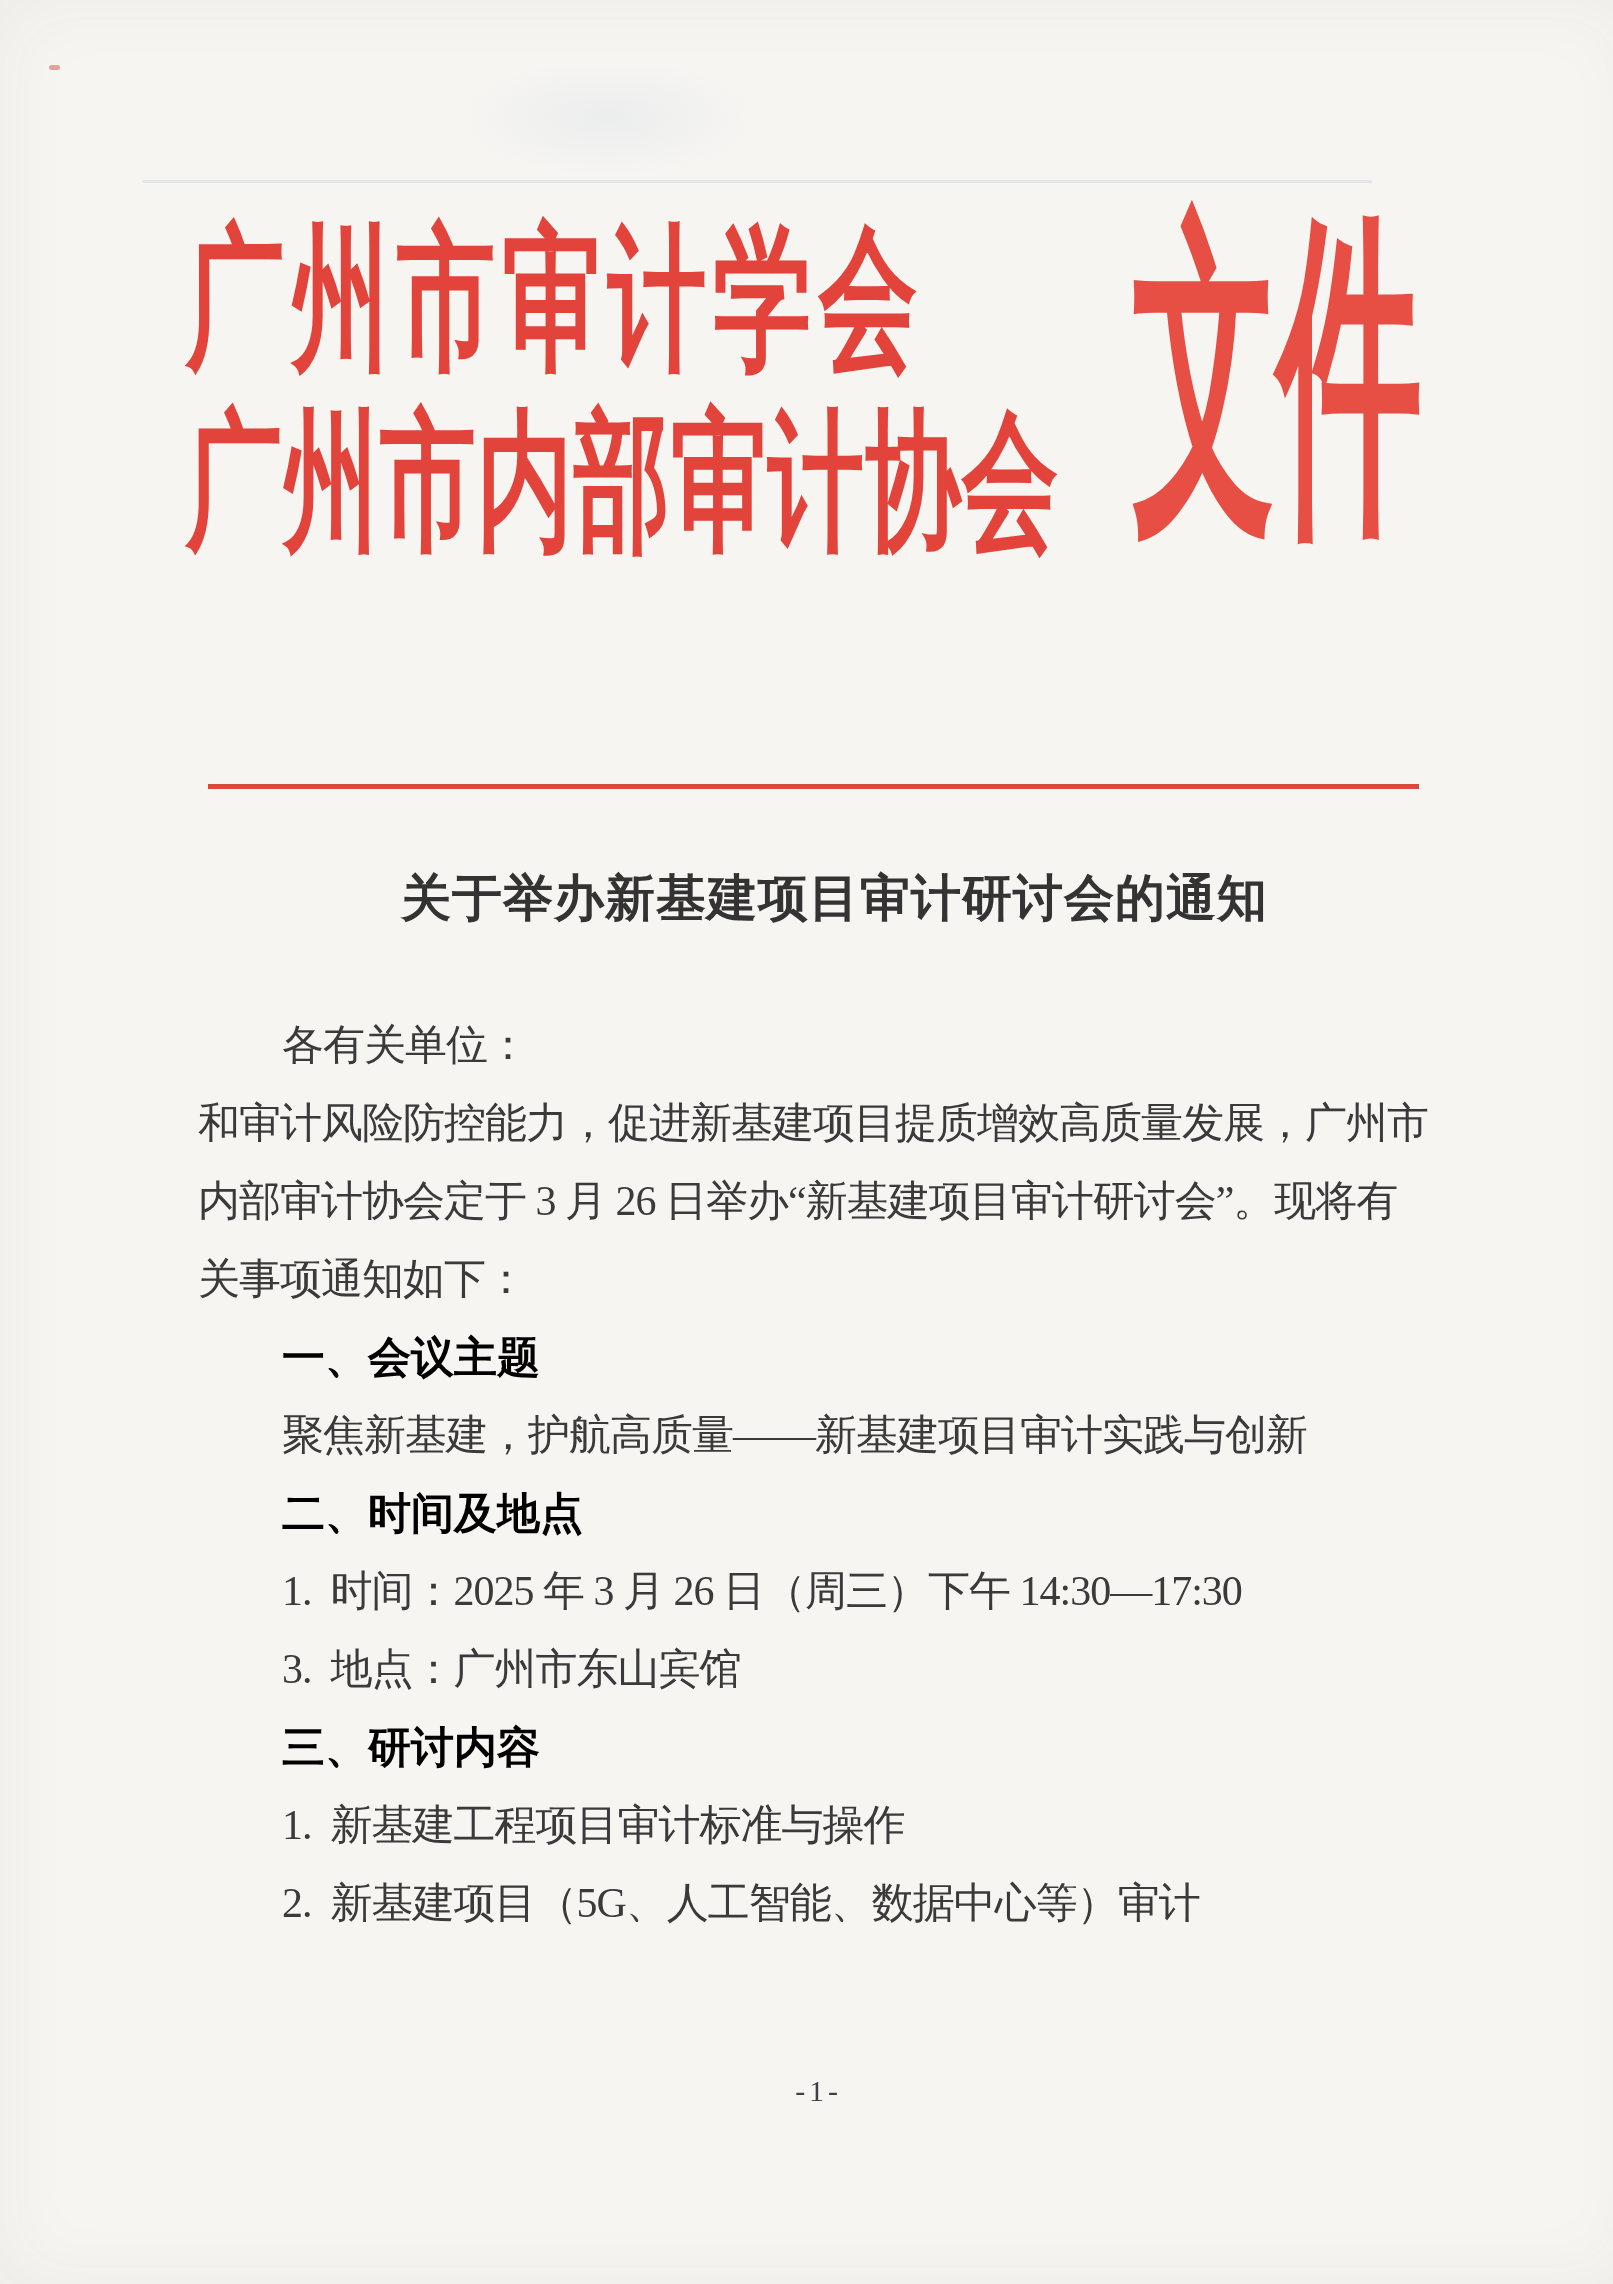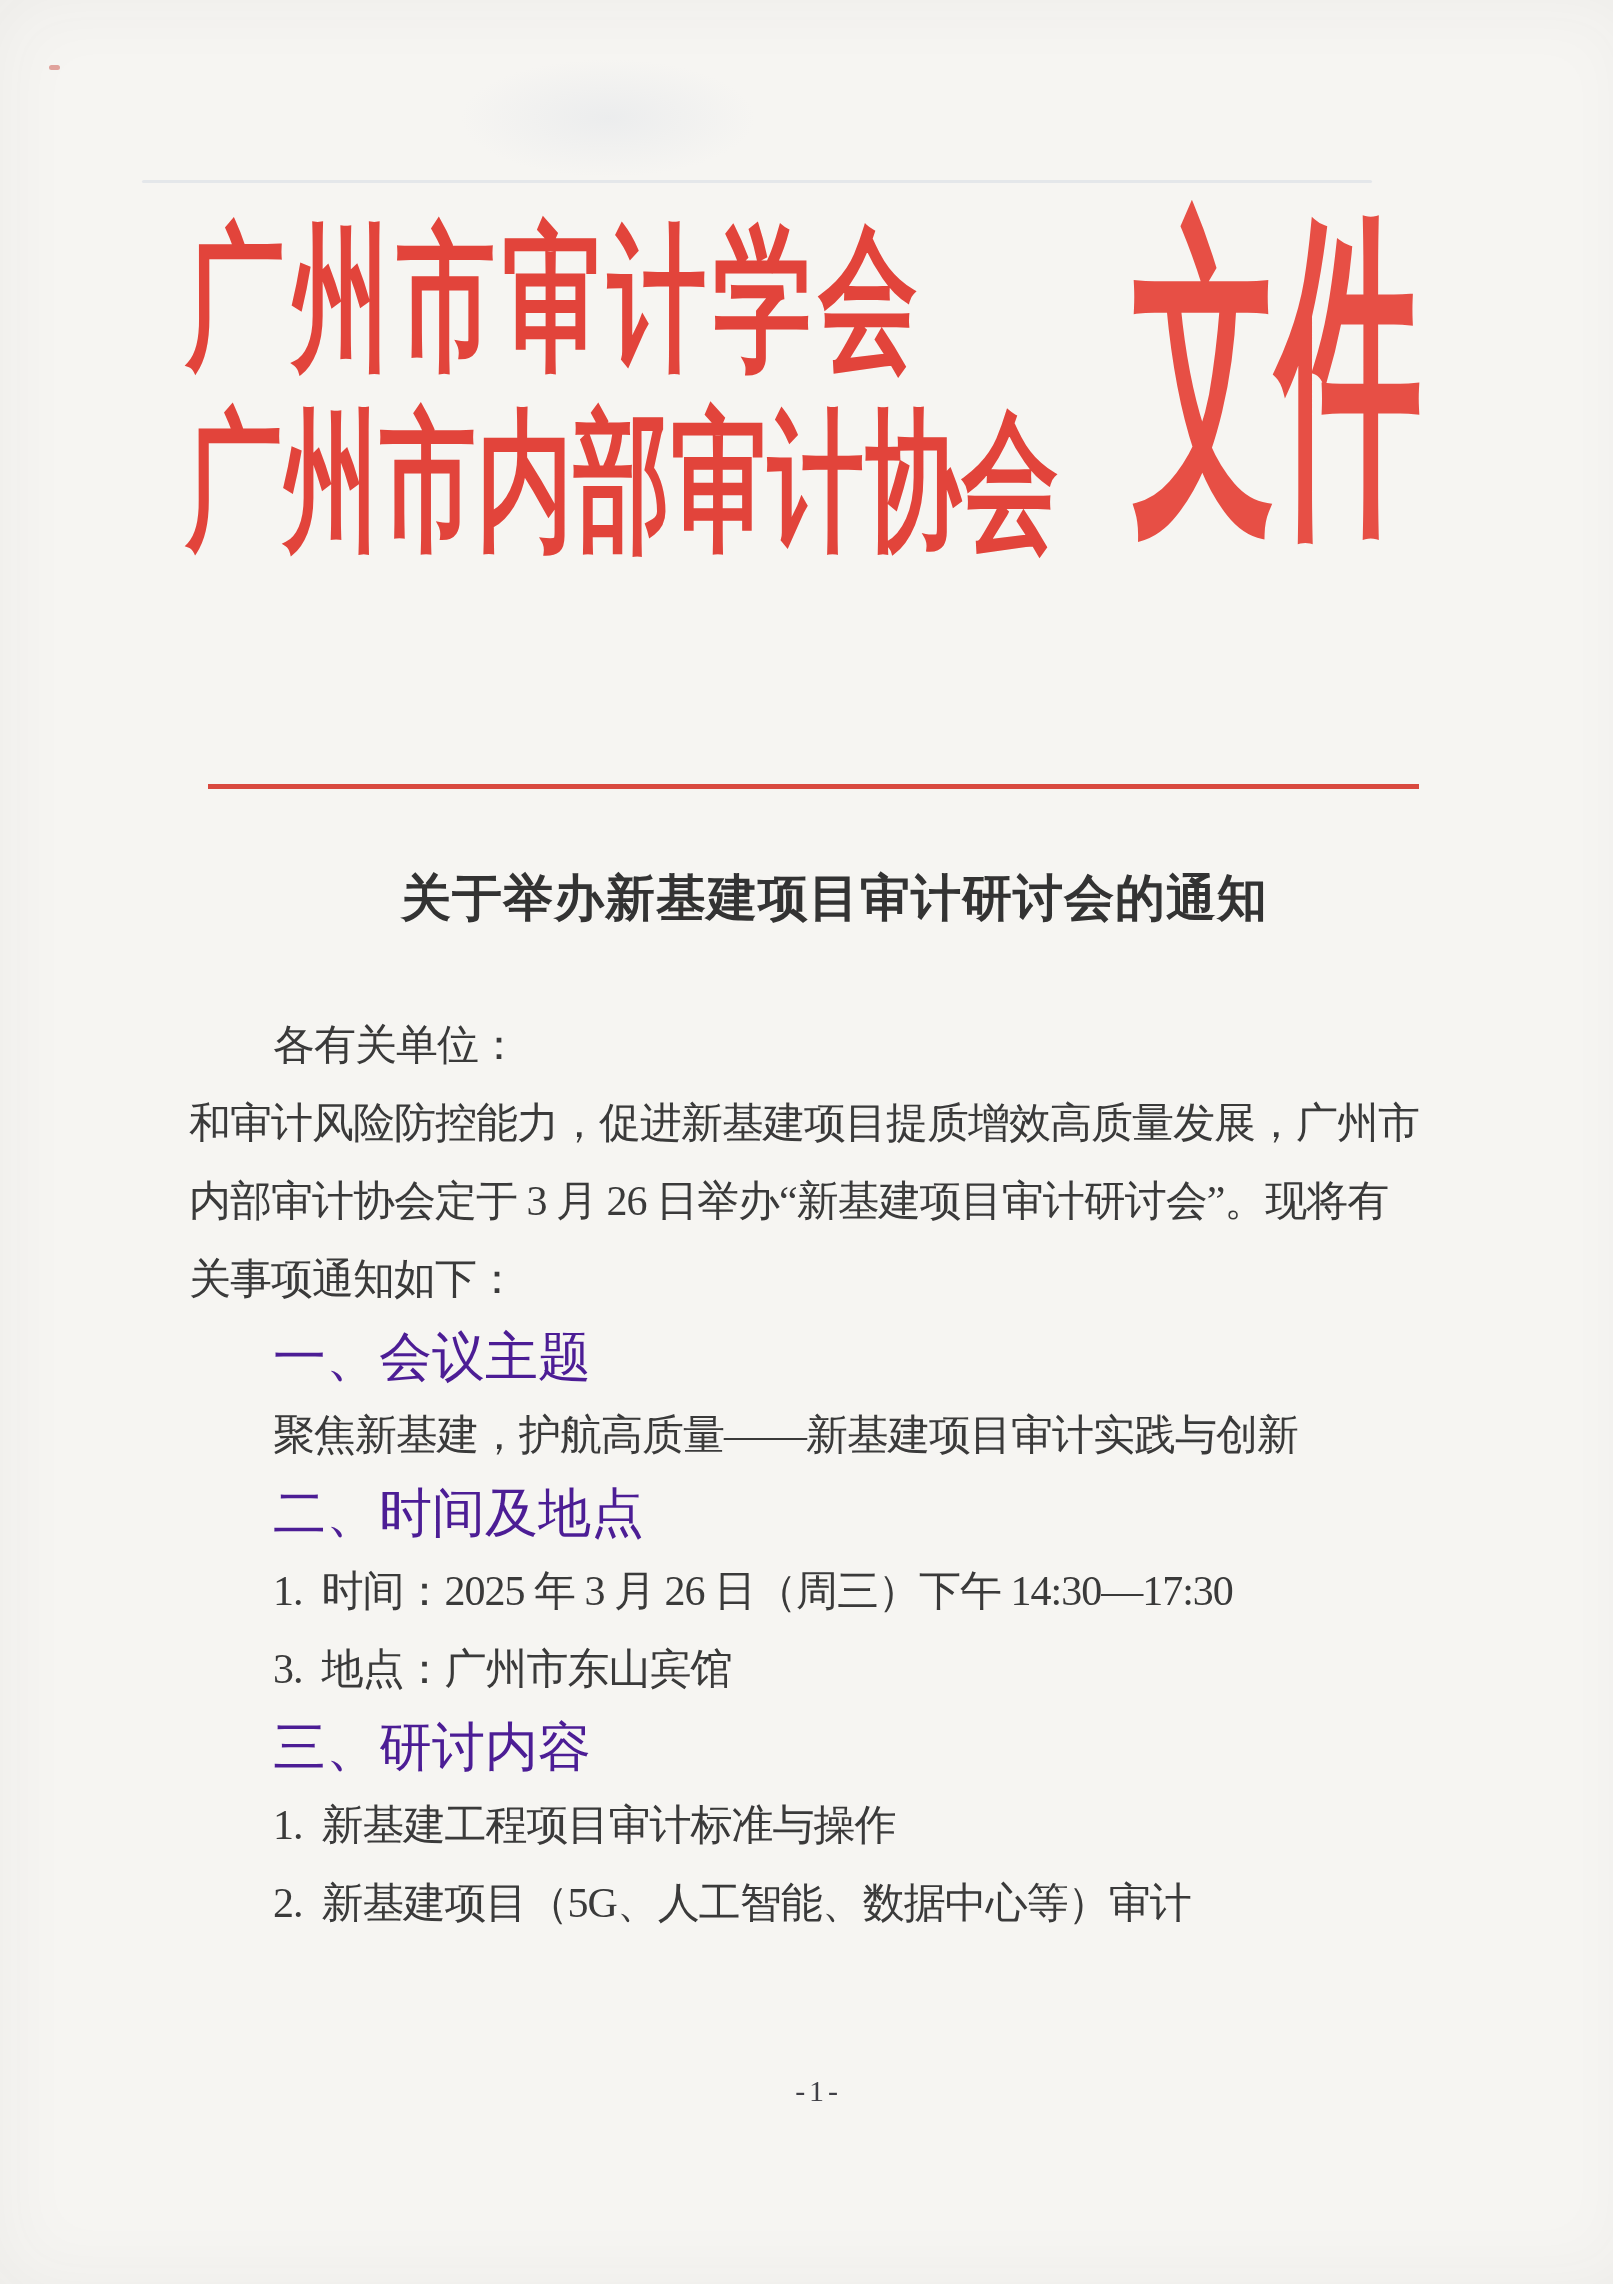--- a/index.html
+++ b/index.html
@@ -62,35 +62,35 @@
     position:absolute;left:0;top:849px;width:100%;
     margin:16px;text-align:center;
     font-family:"Liberation Sans", sans-serif;
     font-weight:bold;
     font-size:50px;letter-spacing:1px;
     color:#333333;
     white-space:pre;
   }
   
   .body{
-    position:absolute;left:189px;top:1006px;width:1245px;
+    position:absolute;left:198px;top:1006px;width:1245px;
     color:#3a3a3a;
   }
   .line{
     height:78px;line-height:78px;
     font-size:42px;letter-spacing:-1px;
     white-space:pre;
     font-family:"Liberation Serif", serif;
   }
   .indent{padding-left:84px;}
   .heading{
     font-family:"Liberation Sans", sans-serif;
-    font-weight:normal;
-    font-size:53px;letter-spacing:0;
-    color:#4c1d95;
+    font-weight:bold;
+    font-size:43px;letter-spacing:0;
+    color:#000000;
   }
   
   .page-num{
     position:absolute;left:0;top:2074px;width:100%;
     text-align:center;
     font-size:30px;letter-spacing:3.9px;
     color:#3f3f46;
     font-family:"Liberation Serif", serif;
     white-space:pre;
   }

